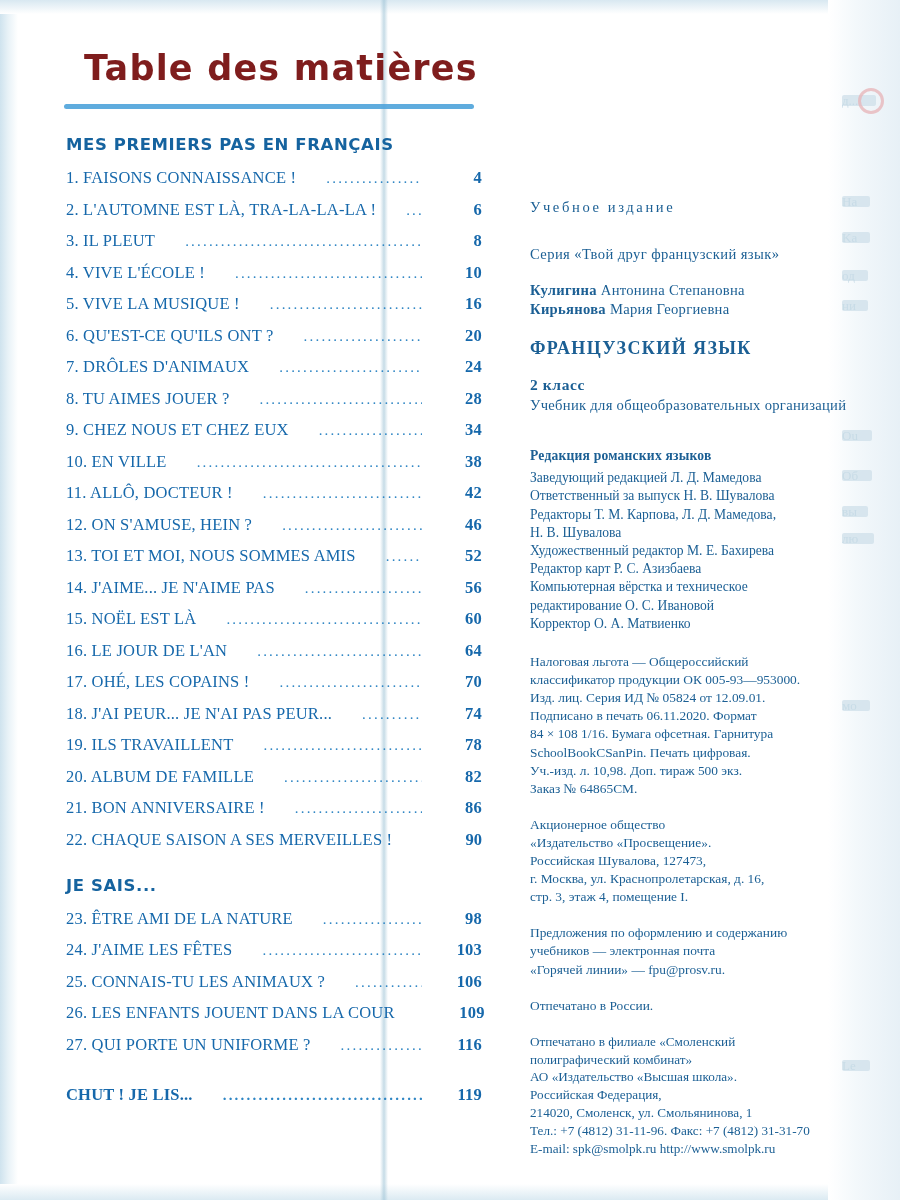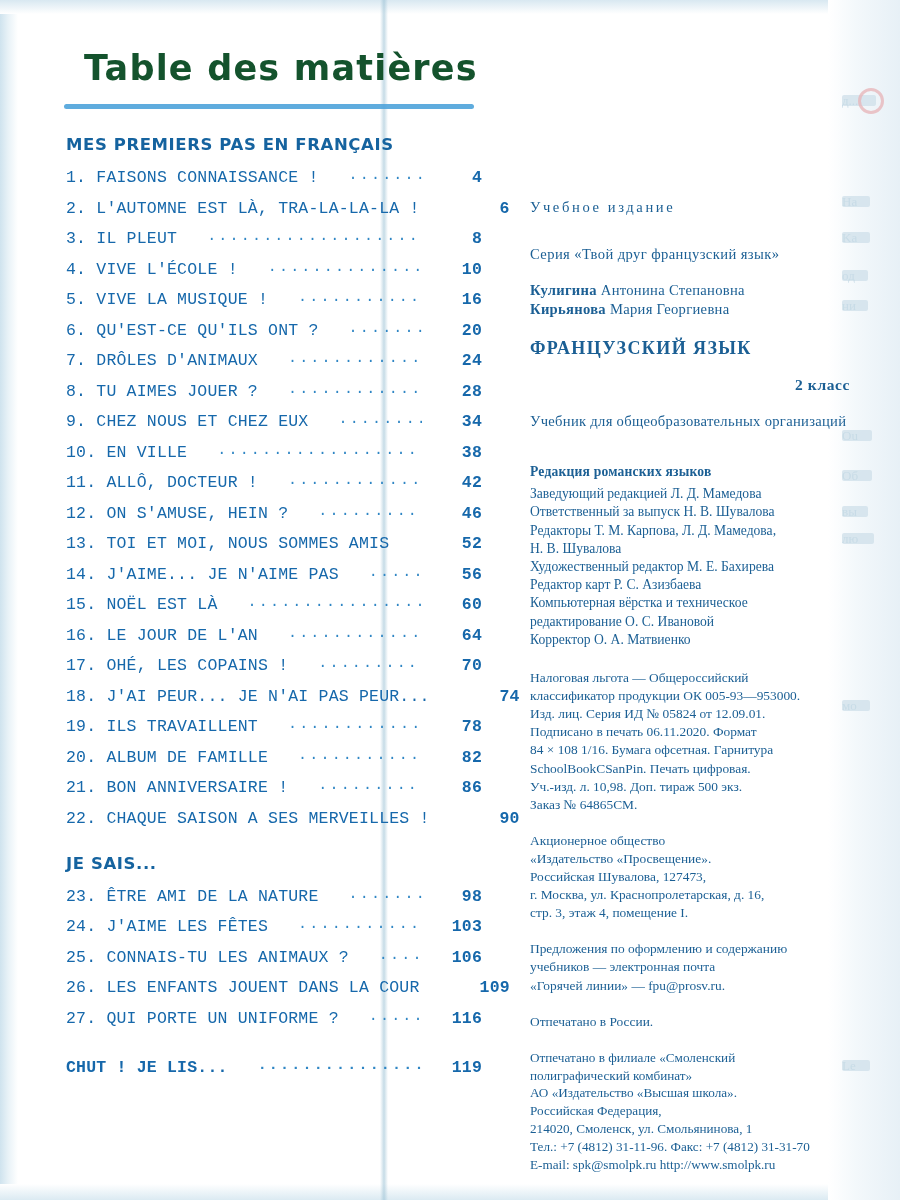--- a/index.html
+++ b/index.html
@@ -80,21 +80,21 @@
     position: absolute;
     left: 62px;
     top: 48px;
     width: 420px;
   }
   .toc-title {
     font-family: "DejaVu Sans", sans-serif;
     font-weight: bold;
     font-size: 35px;
     letter-spacing: 1.2px;
-    color: #14532d;
+    color: #7f1d1d;
     margin: 0 0 4px 22px;
   }
   .toc-rule {
     width: 410px;
     height: 5px;
     margin: 16px 0 26px 2px;
     background: #4ea3da;
     border-radius: 3px;
     opacity: .9;
   }
@@ -104,22 +104,22 @@
     font-size: 16.5px;
     letter-spacing: .6px;
     color: #15639f;
     margin: 0 0 14px 4px;
   }
   .section-head.spaced {
     margin-top: 26px;
   }
   .entry {
     display: flex;
-    align-items: flex-start;
-    font-family: Liberation Mono, monospace;
+    align-items: flex-end;
+    font-family: Liberation Serif, serif;
     font-size: 16.5px;
     letter-spacing: .2px;
     color: #1668ab;
     margin: 0 0 11.5px 4px;
     white-space: nowrap;
     gap: 24px;
   }
   .entry .label {
     flex: 0 0 auto;
   }
@@ -174,22 +174,20 @@
   .col-booktitle {
     font-weight: bold;
     font-size: 18px;
     letter-spacing: 1.4px;
     margin-bottom: 14px;
   }
   .col-grade {
     font-weight: bold;
     font-size: 15.5px;
     letter-spacing: .6px;
-    margin-bottom: 16px;
-    text-align: right;
   }
   .col-for {
     letter-spacing: .3px;
     margin-bottom: 32px;
     line-height: 1.38;
   }
   .col-staff-head {
     font-weight: bold;
     font-size: 13.6px;
     letter-spacing: .2px;

